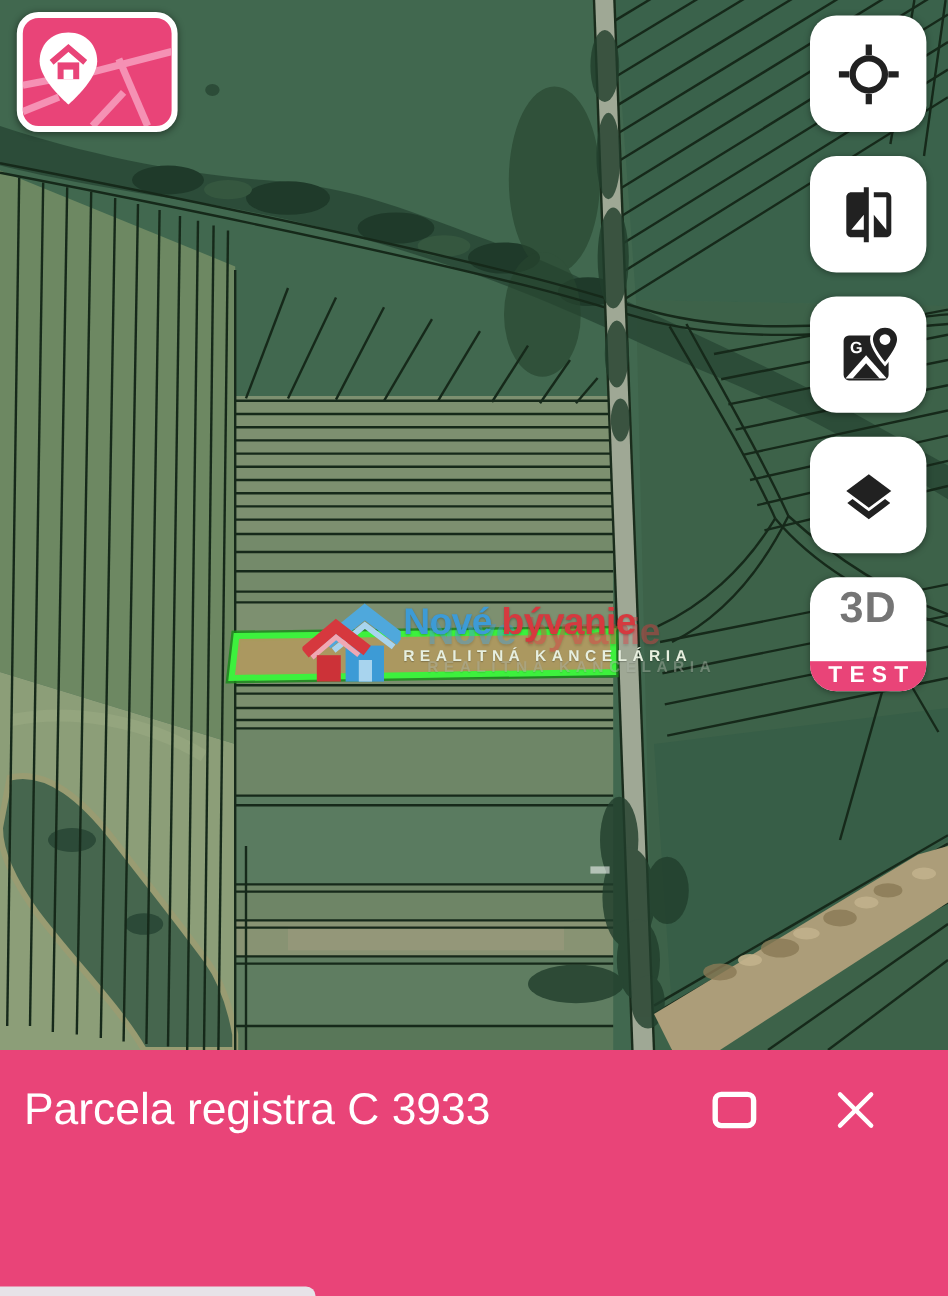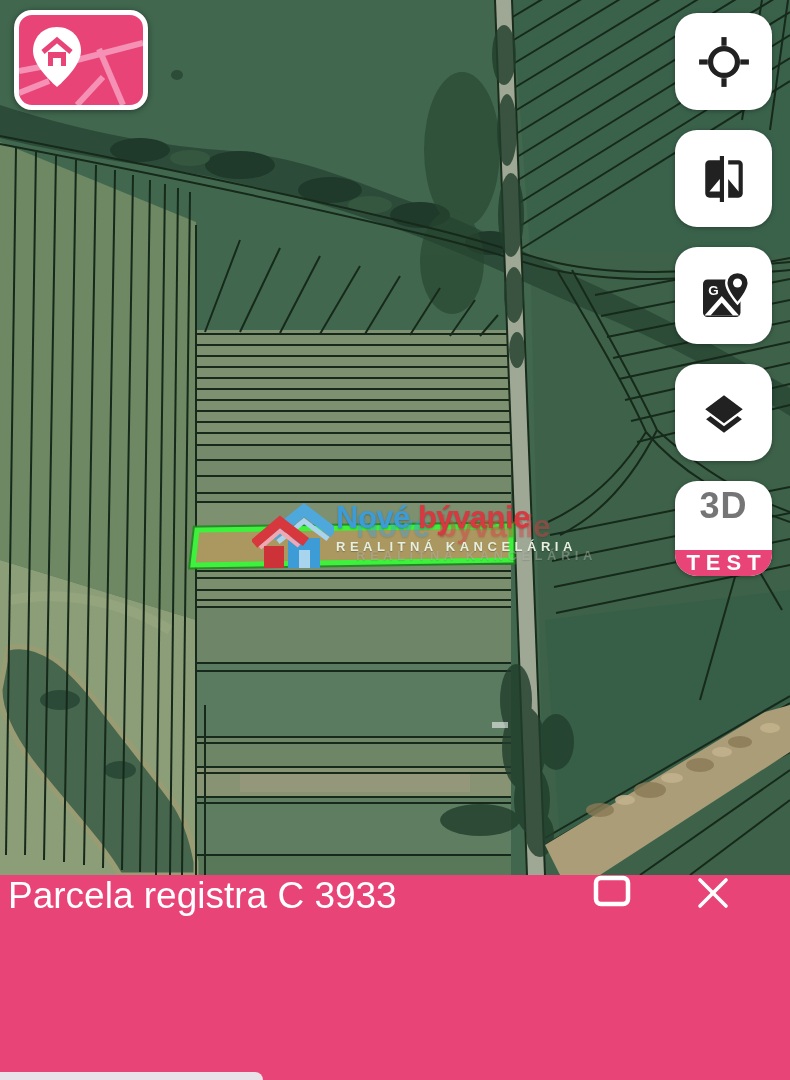--- a/index.html
+++ b/index.html
@@ -15,38 +15,38 @@
 
   
   .controls{position:absolute;right:18px;top:13px;display:flex;flex-direction:column;gap:20px;}
   .ctrl-btn{width:97px;height:97px;background:#fff;border:none;border-radius:22px;
     display:flex;align-items:center;justify-content:center;
     box-shadow:0 1px 5px rgba(0,0,0,.35);cursor:pointer;padding:0;}
   .btn-3d{flex-direction:column;overflow:hidden;height:95px;align-items:stretch;gap:20px;}
   .btn-3d .lbl{height:63px;display:flex;align-items:center;justify-content:center;
     color:#757575;font-size:36px;font-weight:bold;letter-spacing:1px;}
   .btn-3d .badge{height:32px;background:#e94478;color:#fff;display:flex;align-items:center;
-    justify-content:center;font-size:22px;font-weight:bold;letter-spacing:6px;padding-left:6px;}
+    justify-content:center;font-size:19px;font-weight:bold;letter-spacing:6px;padding-left:6px;}
 
   
   .watermark{position:absolute;left:250px;top:496px;width:330px;pointer-events:none;}
   .wm-house{position:absolute;left:2px;top:6px;}
   .wm-text{position:absolute;left:86px;top:4px;white-space:nowrap;}
   .wm-line{font-weight:bold;font-size:31px;letter-spacing:-0.5px;
     text-shadow:0 1px 2px rgba(0,0,0,.25);}
   .wm-line .w1{color:#3d9bd6;}
   .wm-line .w2{color:#d6393f;}
   .wm-sub{margin-top:3px;font-size:13px;font-weight:bold;letter-spacing:4.5px;color:#e7efdf;
     text-shadow:0 1px 1px rgba(0,0,0,.25);}
   .ghost{position:absolute;left:106px;top:13px;white-space:nowrap;opacity:.45;}
   .ghost .wm-sub{color:#aab2a6;}
 
   
   .panel{position:absolute;left:0;top:875px;width:790px;height:205px;background:#e94478;}
-  .panel-header{display:flex;align-items:flex-start;height:100px;padding:0 59px 0 8px;}
+  .panel-header{display:flex;align-items:center;height:100px;padding:0 59px 0 20px;}
   .panel-title{flex:1;color:#fff;font-size:37px;font-weight:400;}
   .icon-btn{background:none;border:none;padding:0;cursor:pointer;display:flex;
     align-items:center;justify-content:center;}
   .maximize-btn{margin-right:64px;}
   .gesture{position:absolute;left:0;bottom:0;width:263px;height:8px;background:#e7e3e8;
     border-top-right-radius:8px;}
 </style>
 </head>
 <body>
 

